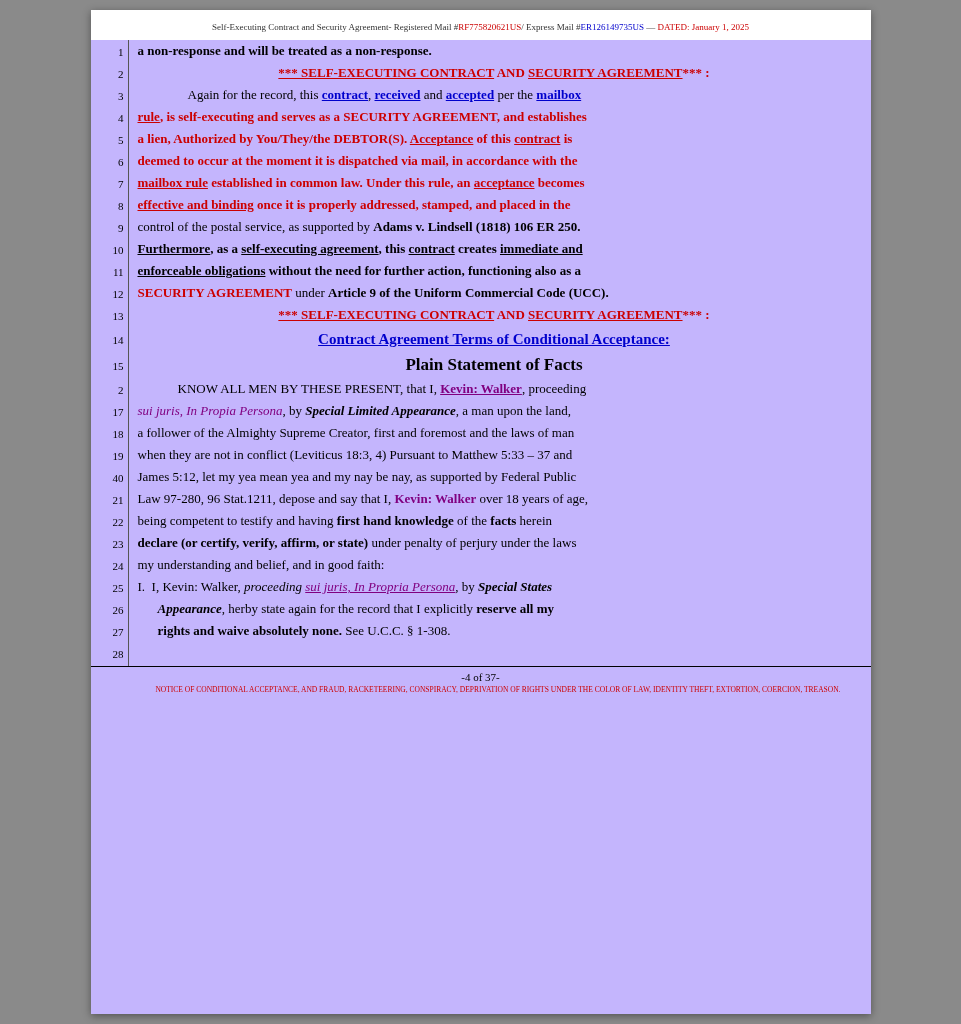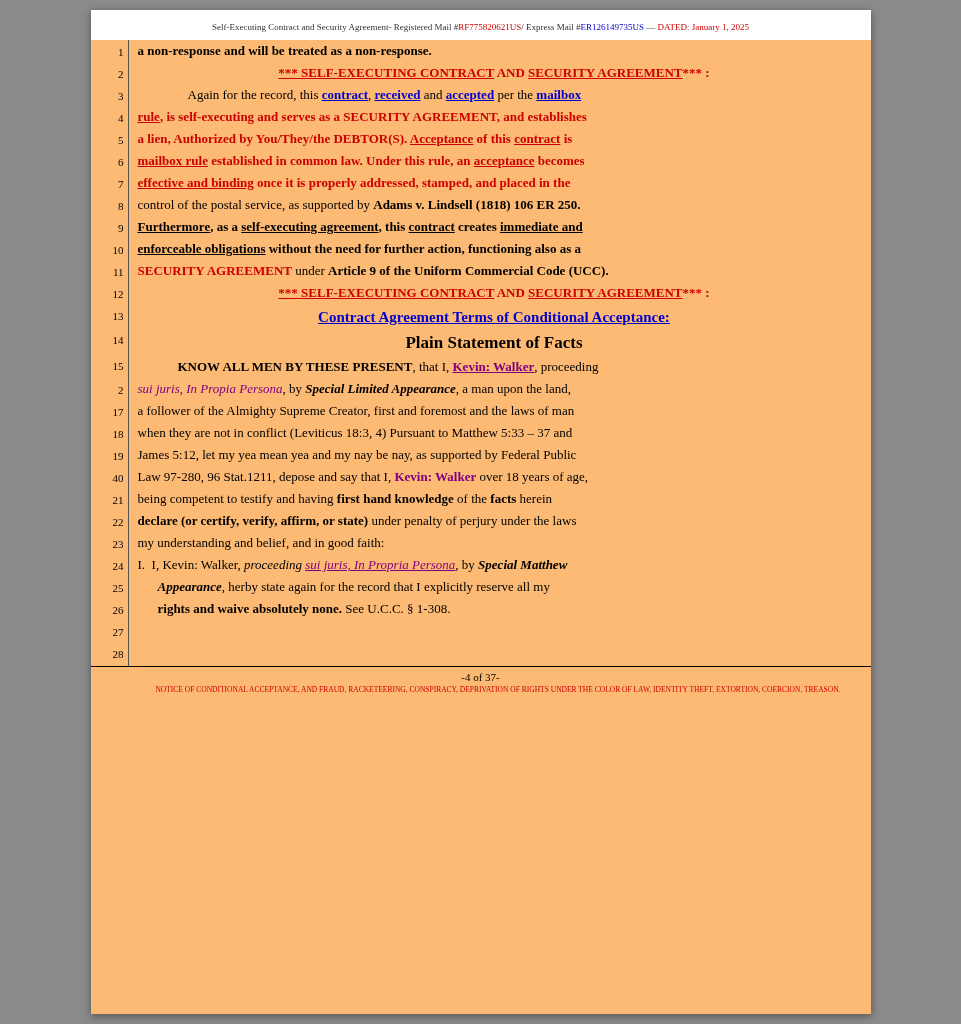--- a/index.html
+++ b/index.html
@@ -15,21 +15,21 @@
       width: 961px;
       min-height: 1024px;
       background: #8a8a8a;
       display: flex;
       justify-content: center;
       padding: 10px 0;
     }
     .page {
       width: 780px;
       min-height: 1000px;
-      background: #fdba74;
+      background: #c4b5fd;
       box-shadow: 0 2px 8px rgba(0,0,0,0.4);
       position: relative;
       padding: 0;
     }
     .header-bar {
       background: #ffffff;
       padding: 12px 30px 8px 30px;
       text-align: center;
       border-bottom: none;
       font-size: 9px;
@@ -159,20 +159,23 @@
         </div>
 
         <div class="text-line">
           <span><span style="color:#cc0000;font-weight:bold;text-decoration:underline">rule</span><span style="color:#cc0000;font-weight:bold">, is self-executing and serves as a SECURITY AGREEMENT, and establishes</span></span>
         </div>
 
         <div class="text-line">
           <span><span style="color:#cc0000;font-weight:bold">a lien, Authorized by You/They/the DEBTOR(S). <span style="text-decoration:underline">Acceptance</span> of this <span style="text-decoration:underline">contract</span> is</span></span>
         </div>
 
+        <div class="text-line">
+          <span><span style="color:#cc0000;font-weight:bold">deemed to occur at the moment it is dispatched via mail, in accordance with the</span></span>
+        </div>
 
         <div class="text-line">
           <span><span style="color:#cc0000;font-weight:bold"><span style="text-decoration:underline">mailbox rule</span> established in common law. Under this rule, an <span style="text-decoration:underline">acceptance</span> becomes</span></span>
         </div>
 
         <div class="text-line">
           <span><span style="color:#cc0000;font-weight:bold"><span style="text-decoration:underline">effective and binding</span> once it is properly addressed, stamped, and placed in the</span></span>
         </div>
 
         <div class="text-line">
@@ -197,21 +200,21 @@
 
         <div class="text-line center-line" style="height:26px">
           <span style="color:#0000cc;font-weight:bold;text-decoration:underline;font-size:15px">Contract Agreement Terms of Conditional Acceptance:</span>
         </div>
 
         <div class="text-line center-line" style="height:26px">
           <span style="font-weight:bold;font-size:17px">Plain Statement of Facts</span>
         </div>
 
         <div class="text-line">
-          <span style="padding-left:40px"><span style="font-weight:bold">KNOW ALL MEN BY THESE PRESENT</span>, that I, <span style="color:#800080;font-weight:bold;text-decoration:underline">Kevin: Walker</span>, proceeding</span>
+          <span style="padding-left:40px"><span style="font-weight:normal">KNOW ALL MEN BY THESE PRESENT</span>, that I, <span style="color:#800080;font-weight:bold;text-decoration:underline">Kevin: Walker</span>, proceeding</span>
         </div>
 
         <div class="text-line">
           <span><span style="color:#800080;font-style:italic">sui juris, In Propia Persona</span>, by <span style="font-weight:bold;font-style:italic">Special Limited Appearance</span>, a man upon the land,</span>
         </div>
 
         <div class="text-line">
           <span>a follower of the Almighty Supreme Creator, first and foremost and the laws of man</span>
         </div>
 
@@ -234,25 +237,25 @@
         <div class="text-line">
           <span><span style="font-weight:bold">declare (or certify, verify, affirm, or state)</span> under penalty of perjury under the laws</span>
         </div>
 
 
         <div class="text-line">
           <span>my understanding and belief, and in good faith:</span>
         </div>
 
         <div class="text-line">
-          <span>I.&nbsp; I, Kevin: Walker, <span style="font-style:italic">proceeding</span> <span style="color:#800080;font-style:italic;text-decoration:underline">sui juris, In Propria Persona</span>, by <span style="font-weight:bold;font-style:italic">Special Matthew</span></span>
-        </div>
-
-        <div class="text-line">
-          <span style="padding-left:20px"><span style="font-weight:bold;font-style:italic">Appearance</span>, herby state again for the record that I explicitly <span style="font-weight:normal">reserve all my</span></span>
+          <span>I.&nbsp; I, Kevin: Walker, <span style="font-style:italic">proceeding</span> <span style="color:#800080;font-style:italic;text-decoration:underline">sui juris, In Propria Persona</span>, by <span style="font-weight:bold;font-style:italic">Special States</span></span>
+        </div>
+
+        <div class="text-line">
+          <span style="padding-left:20px"><span style="font-weight:bold;font-style:italic">Appearance</span>, herby state again for the record that I explicitly <span style="font-weight:bold">reserve all my</span></span>
         </div>
 
         <div class="text-line">
           <span style="padding-left:20px"><span style="font-weight:bold">rights and waive absolutely none.</span> See U.C.C. § 1-308.</span>
         </div>
 
       </div>
     </div>
 
     <div class="footer-area">

